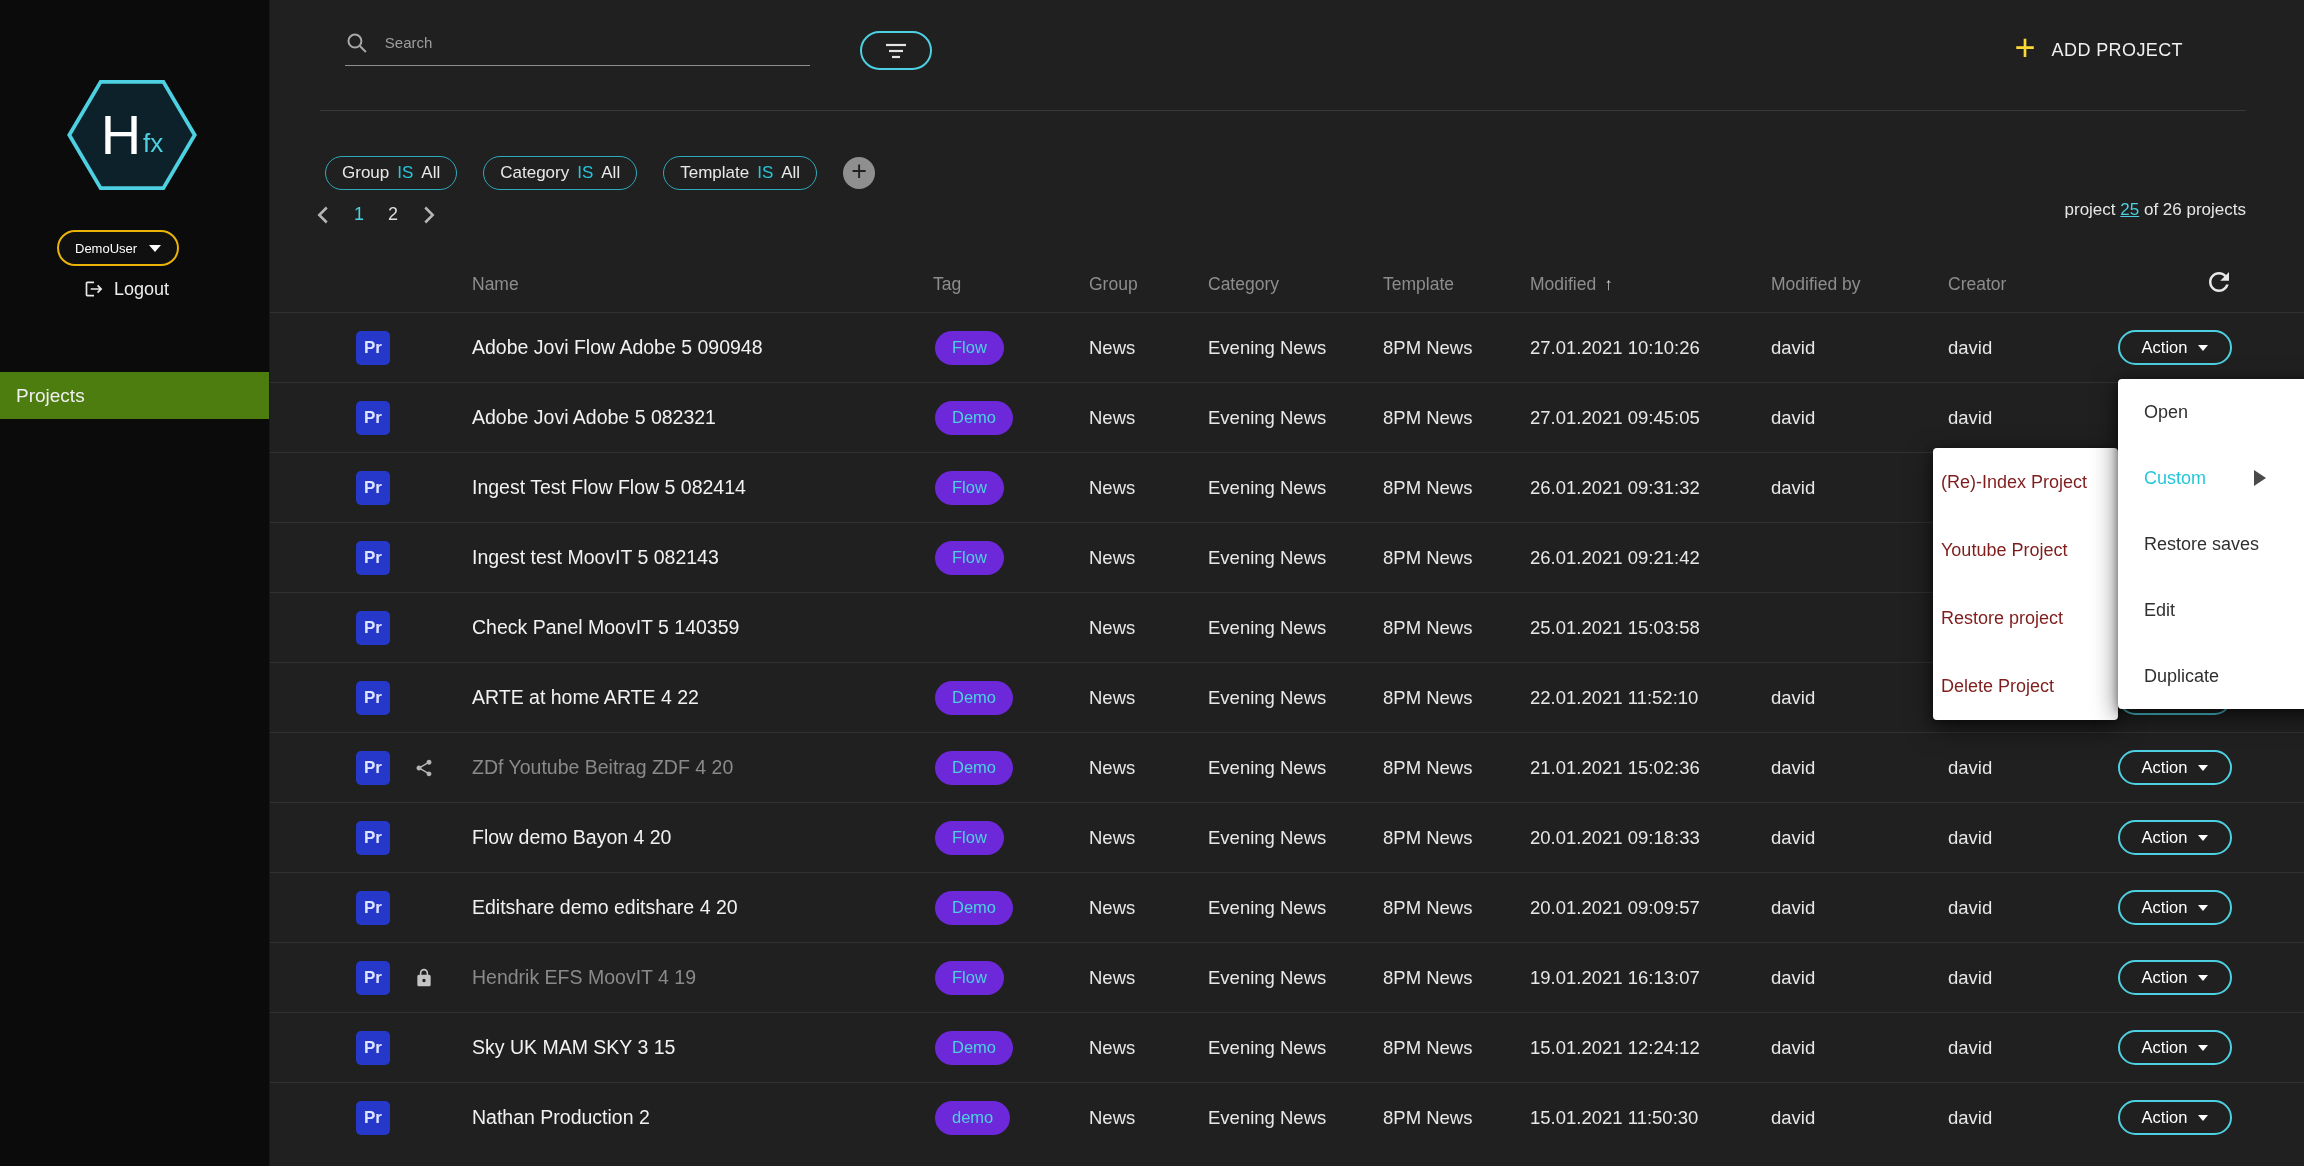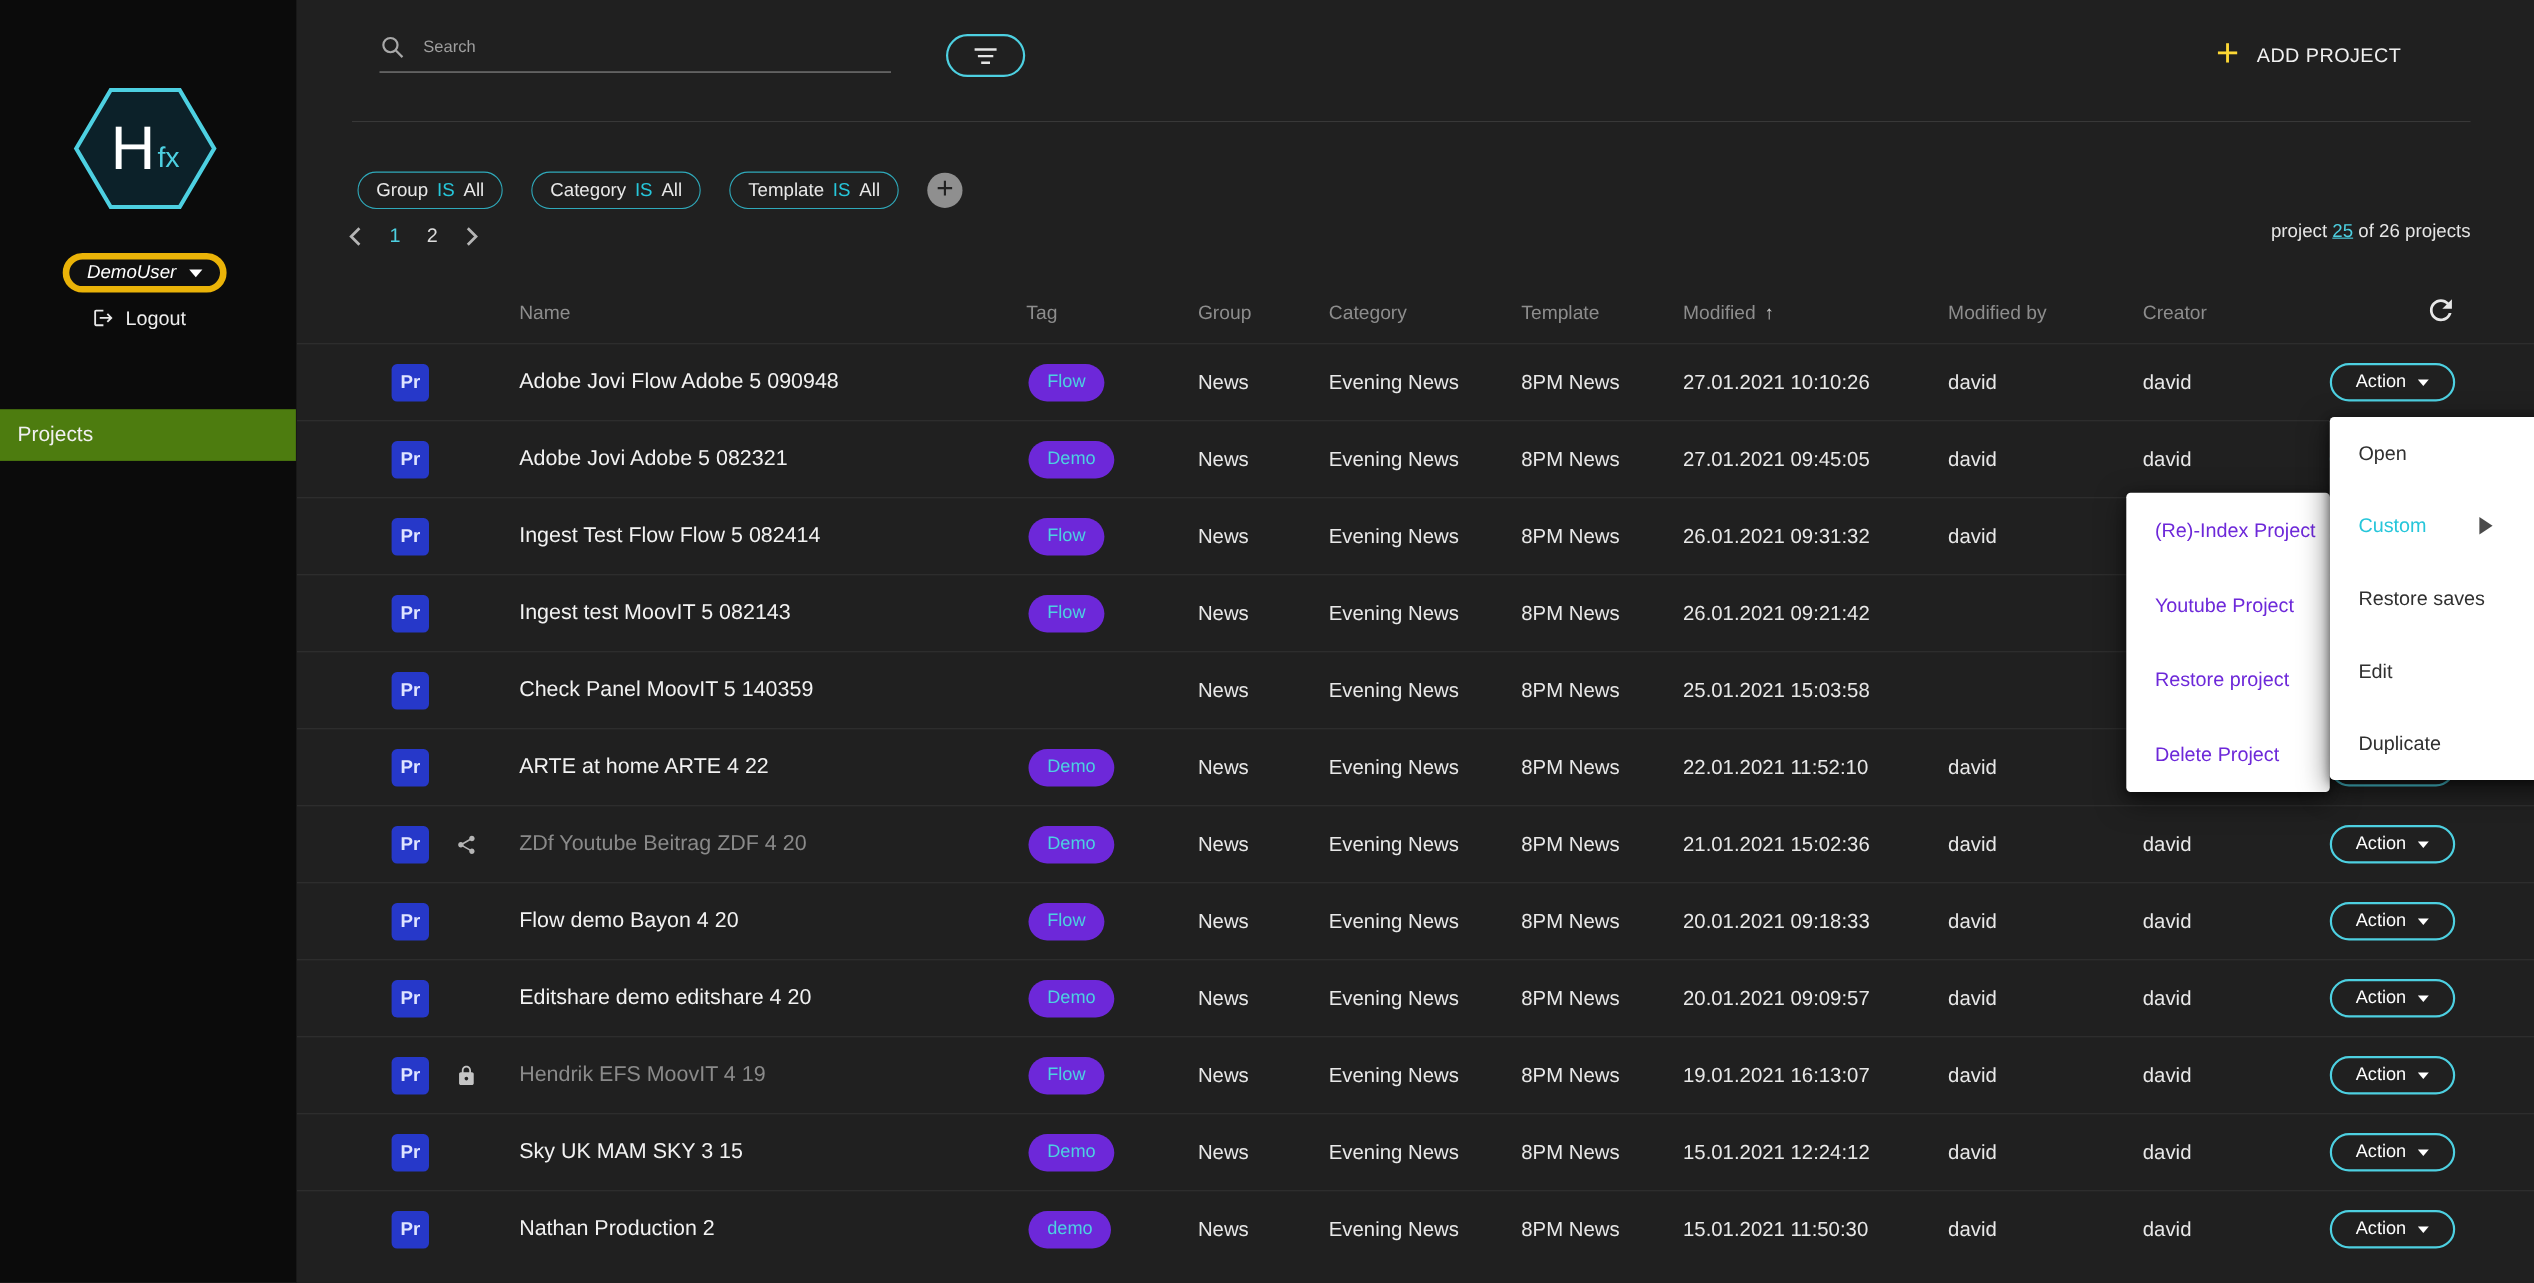--- a/index.html
+++ b/index.html
@@ -9,22 +9,22 @@
     background:#202020; color:#e8e8e8;
     font-family:"Liberation Sans", sans-serif;
   }
   
   .sidebar { position:absolute; left:0; top:0; width:270px; height:100%; background:#0b0b0b; z-index:2; border-right:1px solid #181818; }
   .logo { position:absolute; left:64px; top:78px; width:136px; height:114px; }
   .logo svg { position:absolute; left:0; top:0; }
   .logo-text { position:absolute; left:0; top:0; width:100%; height:100%; display:flex; align-items:center; justify-content:center; }
   .logo-main { font-size:56px; font-weight:500; color:#ffffff; line-height:1; }
   .logo-sub { font-size:26px; color:#4dd0e1; line-height:1; margin-left:2px; transform:translateY(8px); }
-  .user-pill { position:absolute; left:57px; top:230px; height:36px; padding:0 16px; border:6px solid #eab308; border-radius:18px;
-    display:flex; align-items:center; gap:12px; background:#101010; font-size:17px; color:#fff; cursor:pointer;font-style:italic; }
+  .user-pill { position:absolute; left:57px; top:230px; height:36px; padding:0 16px; border:2px solid #eab308; border-radius:18px;
+    display:flex; align-items:center; gap:12px; background:#101010; font-size:13px; color:#fff; cursor:pointer; }
   .caret-down { width:0; height:0; border-left:6px solid transparent; border-right:6px solid transparent; border-top:7px solid #ffffff; }
   .logout { position:absolute; left:84px; top:274px; height:30px; display:flex; align-items:center; gap:10px; font-size:18px; color:#ededed; cursor:pointer; }
   .nav-item { position:absolute; left:0; top:372px; width:100%; height:47px; background:#4d7c0f; display:flex; align-items:center; padding-left:16px; font-size:19px; color:#f0f0f0; cursor:pointer; }
   
   .search-wrap { position:absolute; left:345px; top:20px; width:465px; height:46px; border-bottom:1px solid #8f8f8f; display:flex; align-items:center; gap:14px; z-index:1; }
   .search-wrap input { background:transparent; border:none; outline:none; color:#e0e0e0; font-size:15px; width:100%; font-family:"Liberation Sans", sans-serif; }
   .search-wrap input::placeholder { color:#9e9e9e; }
   .filter-btn { position:absolute; left:860px; top:31px; width:72px; height:39px; border:2px solid #4dd0e1; border-radius:20px; background:transparent;
     display:flex; align-items:center; justify-content:center; cursor:pointer; }
   .add-project { position:absolute; top:30px; right:121px; height:40px; display:flex; align-items:center; gap:16px; cursor:pointer; }
@@ -57,21 +57,21 @@
   .pr-badge { width:34px; height:34px; border-radius:5px; background:#2638c9; color:#dfe4ff; font-weight:700; font-size:17px;
     display:flex; align-items:center; justify-content:center; }
   .pill { min-width:50px; padding:0 17px; height:34px; border-radius:17px; background:#6d28d9; color:#4dd0e1; font-size:16.5px;
     display:flex; align-items:center; justify-content:center; }
   .action-btn { width:114px; height:35px; border:2px solid #4dd0e1; border-radius:18px; background:transparent; color:#ffffff;
     font-size:16.5px; font-family:"Liberation Sans", sans-serif; display:flex; align-items:center; justify-content:center; gap:11px; cursor:pointer; }
   .action-btn .caret-down { border-top-color:#ffffff; border-left-width:5px; border-right-width:5px; border-top-width:6px; }
   
   .menu { position:absolute; background:#ffffff; border-radius:4px; box-shadow:0 8px 26px rgba(0,0,0,0.55), 0 2px 8px rgba(0,0,0,0.4); z-index:10; }
   .menu-context { left:1933px; top:448px; width:185px; }
-  .menu-context .mi { height:68px; display:flex; align-items:center; padding-left:26px; font-size:18px; color:#6d28d9; cursor:pointer; }
+  .menu-context .mi { height:68px; display:flex; align-items:center; padding-left:8px; font-size:18px; color:#7f1d1d; cursor:pointer; }
   .menu-action { left:2118px; top:379px; width:216px; }
   .menu-action .mi { height:66px; display:flex; align-items:center; padding-left:26px; font-size:18px; color:#303030; position:relative; cursor:pointer; }
   .menu-action .mi.accent { color:#26c6da; }
   .submenu-arrow { position:absolute; left:136px; top:50%; transform:translateY(-50%); width:0; height:0;
     border-left:12px solid #4a4a4a; border-top:8px solid transparent; border-bottom:8px solid transparent; }
 </style>
 </head>
 <body>
 
 <div class="sidebar">

